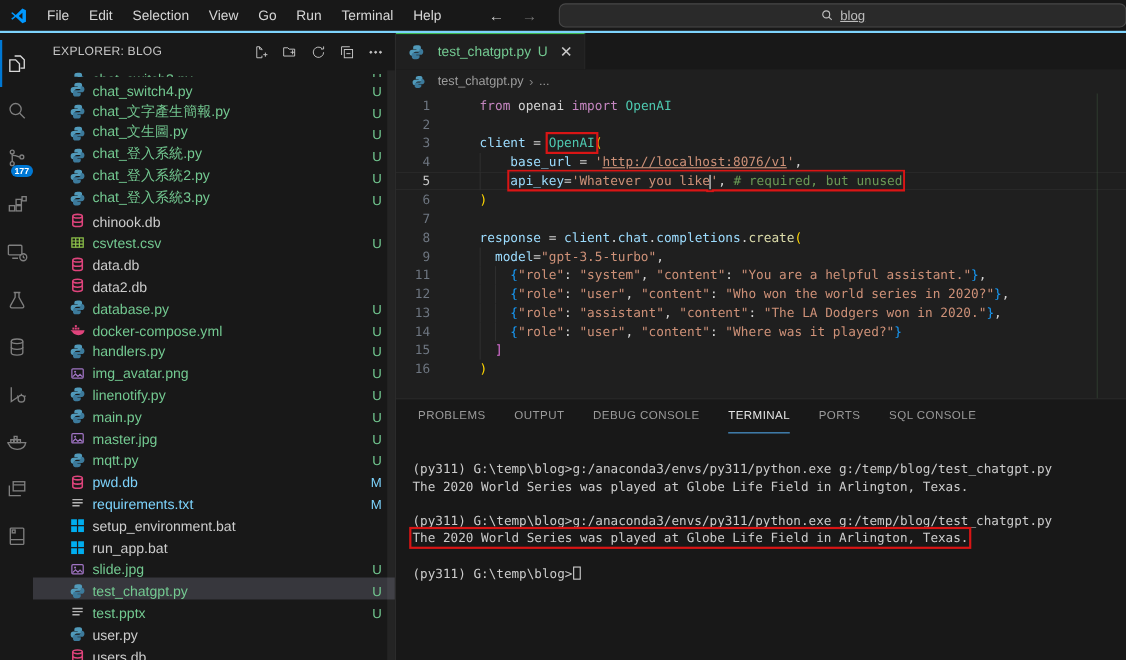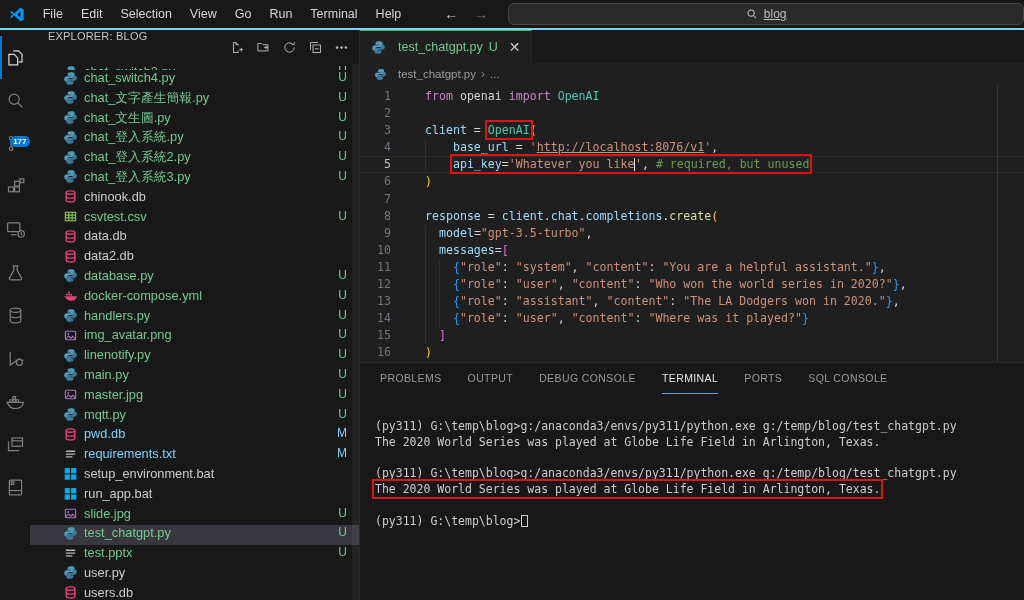--- a/index.html
+++ b/index.html
@@ -20,32 +20,32 @@
   .searchbox { margin-left:20px; width:520px; height:22px; background:#2a2a2a;
     border:1px solid #474747; border-radius:6px; display:flex; align-items:center;
     justify-content:center; gap:6px; color:#bdbdbd; font-size:12px;text-decoration:underline; }
   
   .main { display:flex; height:570px; }
   .activitybar { width:30px; background:#181818; display:flex; flex-direction:column;
     align-items:stretch; padding-top:6px; }
   .ab-item { height:43px; display:flex; align-items:center; justify-content:center;
     color:#7f7f7f; position:relative; }
   .ab-item.active { color:#d9d9d9; box-shadow:inset 2px 0 0 #0078d4; }
-  .ab-badge { position:absolute; right:0px; bottom:18px; background:#0078d4; color:#fff;
+  .ab-badge { position:absolute; right:0px; bottom:4px; background:#0078d4; color:#fff;
     font-size:8px; font-weight:bold; border-radius:8px; padding:1.5px 3.5px; line-height:1; }
   
   .sidebar { width:330px; background:#181818; border-right:1px solid #2b2b2b;
     display:flex; flex-direction:column; position:relative; }
-  .sb-header { height:34px; display:flex; padding:0 10px 0 18px;
+  .sb-header { height:34px; display:flex; align-items:center; padding:0 10px 0 18px;
     color:#c5c5c5; font-size:11px; letter-spacing:0.2px; }
   .sb-title { flex:1; white-space:nowrap; }
   .sb-actions { display:flex; gap:11px; align-items:center; color:#c5c5c5; }
   .sb-actions span { display:flex; }
   .file-list { flex:1; overflow:hidden; }
-  .file-row { height:19.8px; display:flex; align-items:flex-start; padding:0 12px 0 32px;
+  .file-row { height:19.8px; display:flex; align-items:flex-end; padding:0 12px 0 32px;
     font-size:12.8px; color:#cccccc; }
   .file-row.partial { height:6px; overflow:hidden; align-items:flex-start; }
   .file-row.selected { background:#37373d; }
   .ficon { width:16px; height:16px; margin-right:6px; flex:none; display:flex;
     align-items:center; justify-content:center; }
   .fname { flex:1; white-space:nowrap; overflow:hidden; }
   .fbadge { font-size:12px; margin-left:8px; }
   .c-green { color:#73C991; } .c-yellow { color:#7dd3fc; } .c-white { color:#cccccc; }
   .sb-scroll { position:absolute; right:0; top:34px; bottom:0; width:7px;
     background:rgba(255,255,255,0.055); }
@@ -61,21 +61,21 @@
   .crumb-sep { color:#808080; font-size:12px; }
   
   .code-wrap { position:relative; height:277px; padding-top:3px;
     font-family:"DejaVu Sans Mono", monospace; font-size:11.6px; line-height:17.1px; }
   .ruler { position:absolute; left:637px; top:0; bottom:0; width:1px;
     background:rgba(100,150,100,0.22); }
   .code-line { display:flex; height:17.1px; align-items:center; white-space:pre; }
   .code-line.hl-line { box-shadow:inset 0 1px 0 rgba(255,255,255,0.06), inset 0 -1px 0 rgba(255,255,255,0.06); }
   .lnum { width:40px; flex:none; text-align:right; padding-right:9px; color:#6e7681; }
   .lnum.active { color:#c6c6c6; }
-  .ltext { margin-left:25px; white-space:pre; position:relative; }
+  .ltext { margin-left:36px; white-space:pre; position:relative; }
   .iguide { position:absolute; top:0; bottom:0; width:1px; background:#2e2e2e; }
   .tk-k{color:#C586C0}.tk-w{color:#D4D4D4}.tk-t{color:#4EC9B0}.tk-v{color:#9CDCFE}
   .tk-s{color:#CE9178}.tk-su{color:#CE9178;text-decoration:underline}
   .tk-c{color:#6A9955}.tk-f{color:#DCDCAA}.tk-b1{color:#FFD700}.tk-b2{color:#DA70D6}.tk-b3{color:#179FFF}
   .cursor-bar { display:inline-block; width:1.5px; height:13px; background:#ededed;
     vertical-align:middle; margin:0 -0.5px; }
   .redbox { outline:2px solid #d91515; outline-offset:1px; }
   
   .panel { flex:1; min-height:0; background:#181818; border-top:1px solid #2b2b2b;
     display:flex; flex-direction:column; }
@@ -574,21 +574,20 @@
       <div class="ruler"></div>
     <div class="code-line"><div class="lnum">1</div><div class="ltext"><span class="tk-k">from </span><span class="tk-w">openai </span><span class="tk-k">import </span><span class="tk-t">OpenAI</span></div></div>
         <div class="code-line"><div class="lnum">2</div><div class="ltext"></div></div>
         <div class="code-line"><div class="lnum">3</div><div class="ltext"><span class="tk-v">client</span><span class="tk-w"> = </span><span class="redbox"><span class="tk-t">OpenAI</span></span><span class="tk-b1">(</span></div></div>
         <div class="code-line"><div class="lnum">4</div><div class="ltext"><span class="iguide" style="left: 0ch;"></span><span class="tk-w">    </span><span class="tk-v">base_url</span><span class="tk-w"> = </span><span class="tk-s">'</span><span class="tk-su">http://localhost:8076/v1</span><span class="tk-s">'</span><span class="tk-w">,</span></div></div>
         <div class="code-line hl-line"><div class="lnum active">5</div><div class="ltext"><span class="iguide" style="left: 0ch;"></span><span class="tk-w">    </span><span class="redbox"><span class="tk-v">api_key</span><span class="tk-w">=</span><span class="tk-s">'Whatever you like</span><span class="cursor-bar"></span><span class="tk-s">'</span><span class="tk-w">, </span><span class="tk-c"># required, but unused</span></span></div></div>
         <div class="code-line"><div class="lnum">6</div><div class="ltext"><span class="tk-b1">)</span></div></div>
         <div class="code-line"><div class="lnum">7</div><div class="ltext"></div></div>
         <div class="code-line"><div class="lnum">8</div><div class="ltext"><span class="tk-v">response</span><span class="tk-w"> = </span><span class="tk-v">client</span><span class="tk-w">.</span><span class="tk-v">chat</span><span class="tk-w">.</span><span class="tk-v">completions</span><span class="tk-w">.</span><span class="tk-f">create</span><span class="tk-b1">(</span></div></div>
         <div class="code-line"><div class="lnum">9</div><div class="ltext"><span class="iguide" style="left: 0ch;"></span><span class="tk-w">  </span><span class="tk-v">model</span><span class="tk-w">=</span><span class="tk-s">"gpt-3.5-turbo"</span><span class="tk-w">,</span></div></div>
-        <div class="code-line"><div class="lnum">10</div><div class="ltext"><span class="iguide" style="left: 0ch;"></span><span class="tk-w">  </span><span class="tk-v">messages</span><span class="tk-w">=</span><span class="tk-b2">[</span></div></div>
         <div class="code-line"><div class="lnum">11</div><div class="ltext"><span class="iguide" style="left: 0ch;"></span><span class="iguide" style="left: 2ch;"></span><span class="tk-w">    </span><span class="tk-b3">{</span><span class="tk-s">"role"</span><span class="tk-w">: </span><span class="tk-s">"system"</span><span class="tk-w">, </span><span class="tk-s">"content"</span><span class="tk-w">: </span><span class="tk-s">"You are a helpful assistant."</span><span class="tk-b3">}</span><span class="tk-w">,</span></div></div>
         <div class="code-line"><div class="lnum">12</div><div class="ltext"><span class="iguide" style="left: 0ch;"></span><span class="iguide" style="left: 2ch;"></span><span class="tk-w">    </span><span class="tk-b3">{</span><span class="tk-s">"role"</span><span class="tk-w">: </span><span class="tk-s">"user"</span><span class="tk-w">, </span><span class="tk-s">"content"</span><span class="tk-w">: </span><span class="tk-s">"Who won the world series in 2020?"</span><span class="tk-b3">}</span><span class="tk-w">,</span></div></div>
         <div class="code-line"><div class="lnum">13</div><div class="ltext"><span class="iguide" style="left: 0ch;"></span><span class="iguide" style="left: 2ch;"></span><span class="tk-w">    </span><span class="tk-b3">{</span><span class="tk-s">"role"</span><span class="tk-w">: </span><span class="tk-s">"assistant"</span><span class="tk-w">, </span><span class="tk-s">"content"</span><span class="tk-w">: </span><span class="tk-s">"The LA Dodgers won in 2020."</span><span class="tk-b3">}</span><span class="tk-w">,</span></div></div>
         <div class="code-line"><div class="lnum">14</div><div class="ltext"><span class="iguide" style="left: 0ch;"></span><span class="iguide" style="left: 2ch;"></span><span class="tk-w">    </span><span class="tk-b3">{</span><span class="tk-s">"role"</span><span class="tk-w">: </span><span class="tk-s">"user"</span><span class="tk-w">, </span><span class="tk-s">"content"</span><span class="tk-w">: </span><span class="tk-s">"Where was it played?"</span><span class="tk-b3">}</span></div></div>
         <div class="code-line"><div class="lnum">15</div><div class="ltext"><span class="iguide" style="left: 0ch;"></span><span class="tk-w">  </span><span class="tk-b2">]</span></div></div>
         <div class="code-line"><div class="lnum">16</div><div class="ltext"><span class="tk-b1">)</span></div></div>
       </div>
 
     <div class="panel">
       <div class="panel-tabs">

